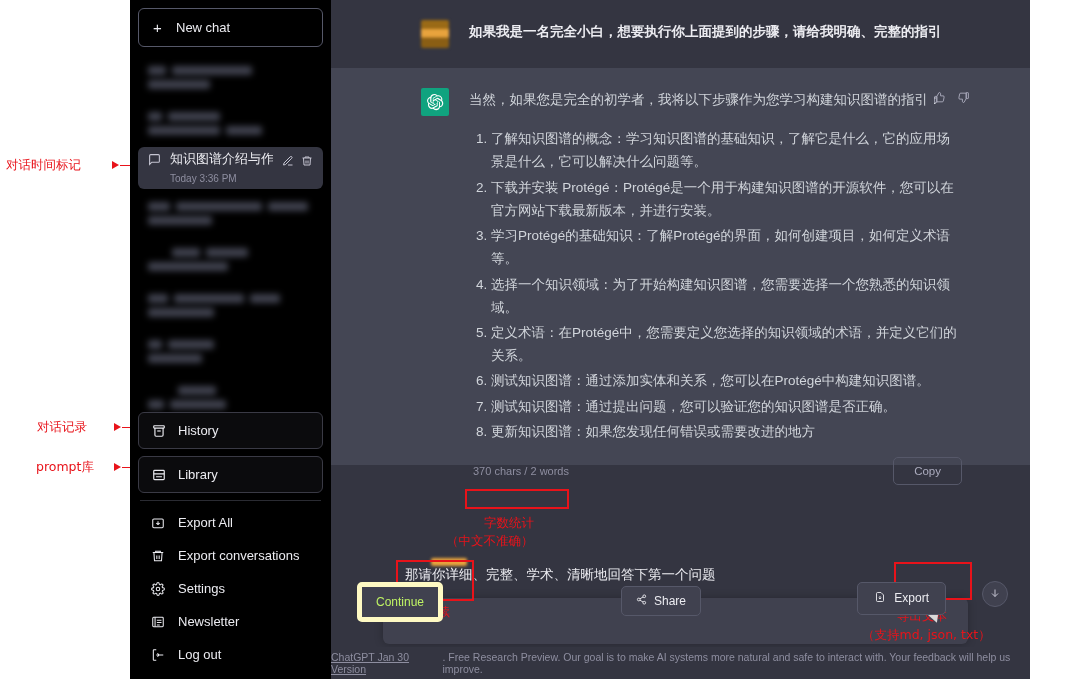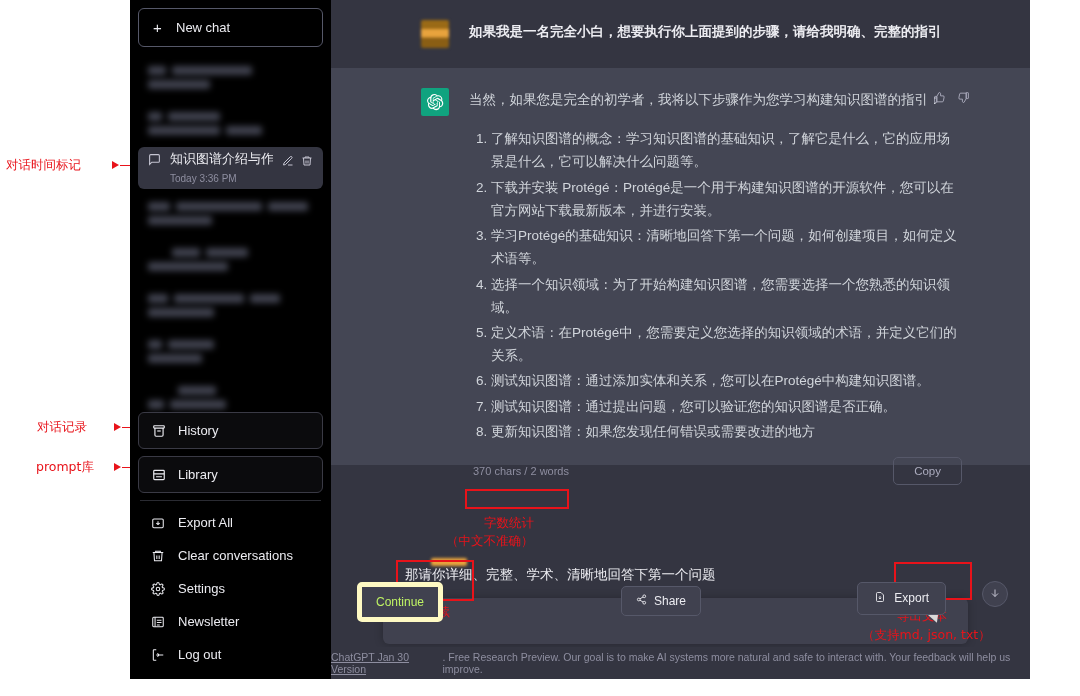--- a/index.html
+++ b/index.html
@@ -301,21 +301,21 @@
           </span>
           <span>Export All</span>
         </div>
 
         <div class="menu-item">
           <span class="ico">
             <svg width="14" height="14" viewBox="0 0 24 24" fill="none" stroke="currentColor" stroke-width="1.8">
               <path d="M3 6h18M8 6V4h8v2M19 6l-1 14H6L5 6M10 11v6M14 11v6"></path>
             </svg>
           </span>
-          <span>Clear conversations</span>
+          <span>Export conversations</span>
         </div>
 
         <div class="menu-item">
           <span class="ico">
             <svg width="14" height="14" viewBox="0 0 24 24" fill="none" stroke="currentColor" stroke-width="1.8">
               <circle cx="12" cy="12" r="3"></circle>
               <path d="M19.4 15a1.6 1.6 0 0 0 .3 1.8l.1.1a2 2 0 1 1-2.8 2.8l-.1-.1a1.6 1.6 0 0 0-1.8-.3 1.6 1.6 0 0 0-1 1.5V21a2 2 0 0 1-4 0v-.1A1.6 1.6 0 0 0 9 19.4a1.6 1.6 0 0 0-1.8.3l-.1.1a2 2 0 1 1-2.8-2.8l.1-.1a1.6 1.6 0 0 0 .3-1.8 1.6 1.6 0 0 0-1.5-1H3a2 2 0 0 1 0-4h.1A1.6 1.6 0 0 0 4.6 9a1.6 1.6 0 0 0-.3-1.8l-.1-.1a2 2 0 1 1 2.8-2.8l.1.1a1.6 1.6 0 0 0 1.8.3H9a1.6 1.6 0 0 0 1-1.5V3a2 2 0 0 1 4 0v.1a1.6 1.6 0 0 0 1 1.5 1.6 1.6 0 0 0 1.8-.3l.1-.1a2 2 0 1 1 2.8 2.8l-.1.1a1.6 1.6 0 0 0-.3 1.8V9a1.6 1.6 0 0 0 1.5 1H21a2 2 0 0 1 0 4h-.1a1.6 1.6 0 0 0-1.5 1z"></path>
             </svg>
           </span>
           <span>Settings</span>
@@ -359,21 +359,21 @@
             <div class="avatar bot">
               <svg width="18" height="18" viewBox="0 0 24 24" fill="#ffffff">
                 <path d="M21.5 10.1a5.4 5.4 0 0 0-.5-4.5 5.5 5.5 0 0 0-5.9-2.6A5.4 5.4 0 0 0 11 1.2a5.5 5.5 0 0 0-5.2 3.8A5.4 5.4 0 0 0 2.2 7.6a5.5 5.5 0 0 0 .7 6.4 5.4 5.4 0 0 0 .5 4.5 5.5 5.5 0 0 0 5.9 2.6 5.4 5.4 0 0 0 4.1 1.8 5.5 5.5 0 0 0 5.2-3.8 5.4 5.4 0 0 0 3.6-2.6 5.5 5.5 0 0 0-.7-6.4zM13.4 21.1a4.1 4.1 0 0 1-2.6-.9l.1-.1 4.3-2.5a.7.7 0 0 0 .4-.6v-6.1l1.8 1.1v5a4.1 4.1 0 0 1-4 4.1zM4.6 17.4a4.1 4.1 0 0 1-.5-2.8l.1.1 4.3 2.5a.7.7 0 0 0 .7 0l5.3-3v2.1l-4.4 2.5a4.1 4.1 0 0 1-5.5-1.4zM3.5 8.4a4.1 4.1 0 0 1 2.1-1.8v5.1a.7.7 0 0 0 .3.6l5.2 3-1.8 1-4.3-2.5a4.1 4.1 0 0 1-1.5-5.4zm15 3.5L13.3 8.9l1.8-1 4.3 2.5a4.1 4.1 0 0 1-.7 7.4v-5.1a.7.7 0 0 0-.3-.6zM20.3 9l-.1-.1-4.3-2.5a.7.7 0 0 0-.7 0l-5.3 3V7.3l4.4-2.5A4.1 4.1 0 0 1 20.3 9zM9 13.1l-1.8-1V7a4.1 4.1 0 0 1 6.7-3.2l-.1.1-4.3 2.5a.7.7 0 0 0-.4.6zm1-2.1 2.4-1.4 2.4 1.4v2.7l-2.4 1.4L10 13.7z"></path>
               </svg>
             </div>
             <div class="msg-text">
               <div>当然，如果您是完全的初学者，我将以下步骤作为您学习构建知识图谱的指引：</div>
               <ol>
                 <li>了解知识图谱的概念：学习知识图谱的基础知识，了解它是什么，它的应用场景是什么，它可以解决什么问题等。</li>
                 <li>下载并安装 Protégé：Protégé是一个用于构建知识图谱的开源软件，您可以在官方网站下载最新版本，并进行安装。</li>
-                <li>学习Protégé的基础知识：清晰地回答下第一个问题，如何创建项目，如何定义术语等。</li>
+                <li>学习Protégé的基础知识：了解Protégé的界面，如何创建项目，如何定义术语等。</li>
                 <li>选择一个知识领域：为了开始构建知识图谱，您需要选择一个您熟悉的知识领域。</li>
                 <li>定义术语：在Protégé中，您需要定义您选择的知识领域的术语，并定义它们的关系。</li>
                 <li>测试知识图谱：通过添加实体和关系，您可以在Protégé中构建知识图谱。</li>
                 <li>测试知识图谱：通过提出问题，您可以验证您的知识图谱是否正确。</li>
                 <li>更新知识图谱：如果您发现任何错误或需要改进的地方</li>
               </ol>
             </div>
             <div class="react">
               <span>
                 <svg width="13" height="13" viewBox="0 0 24 24" fill="none" stroke="currentColor" stroke-width="1.7">

